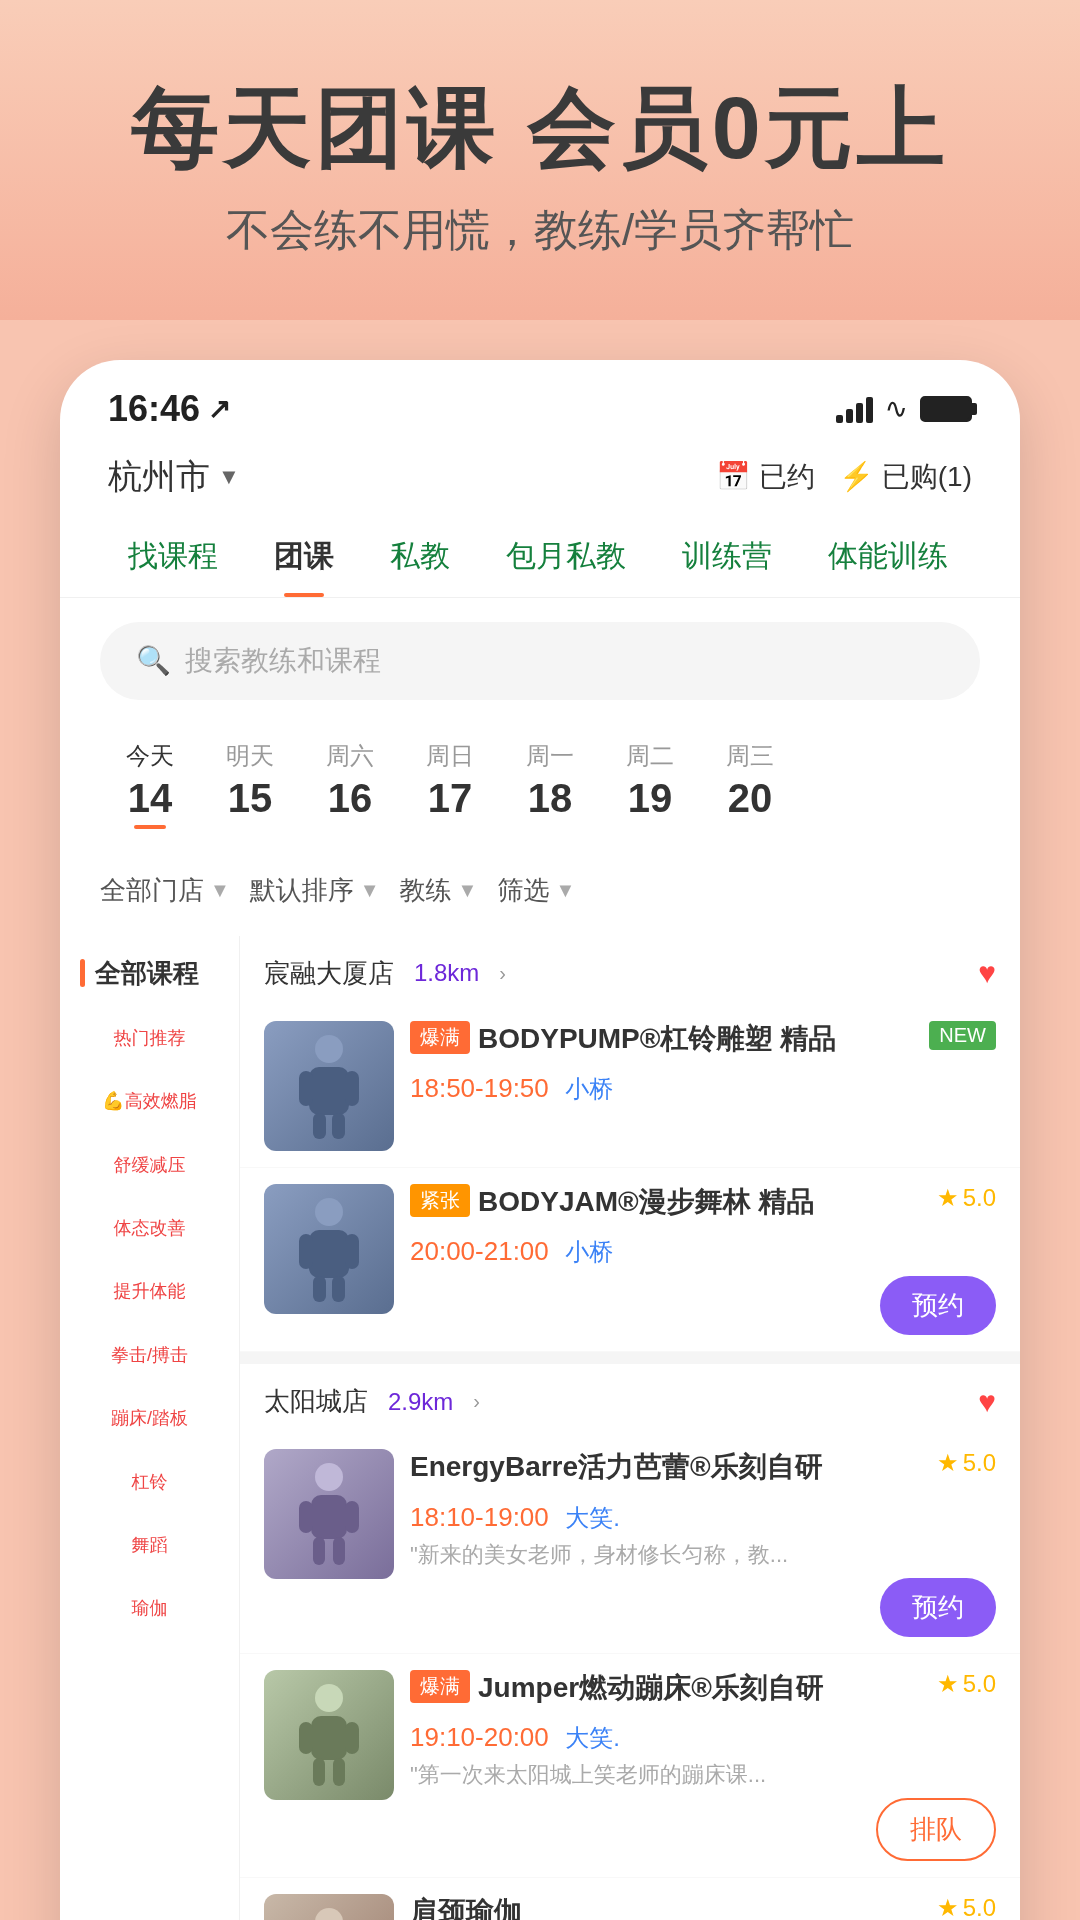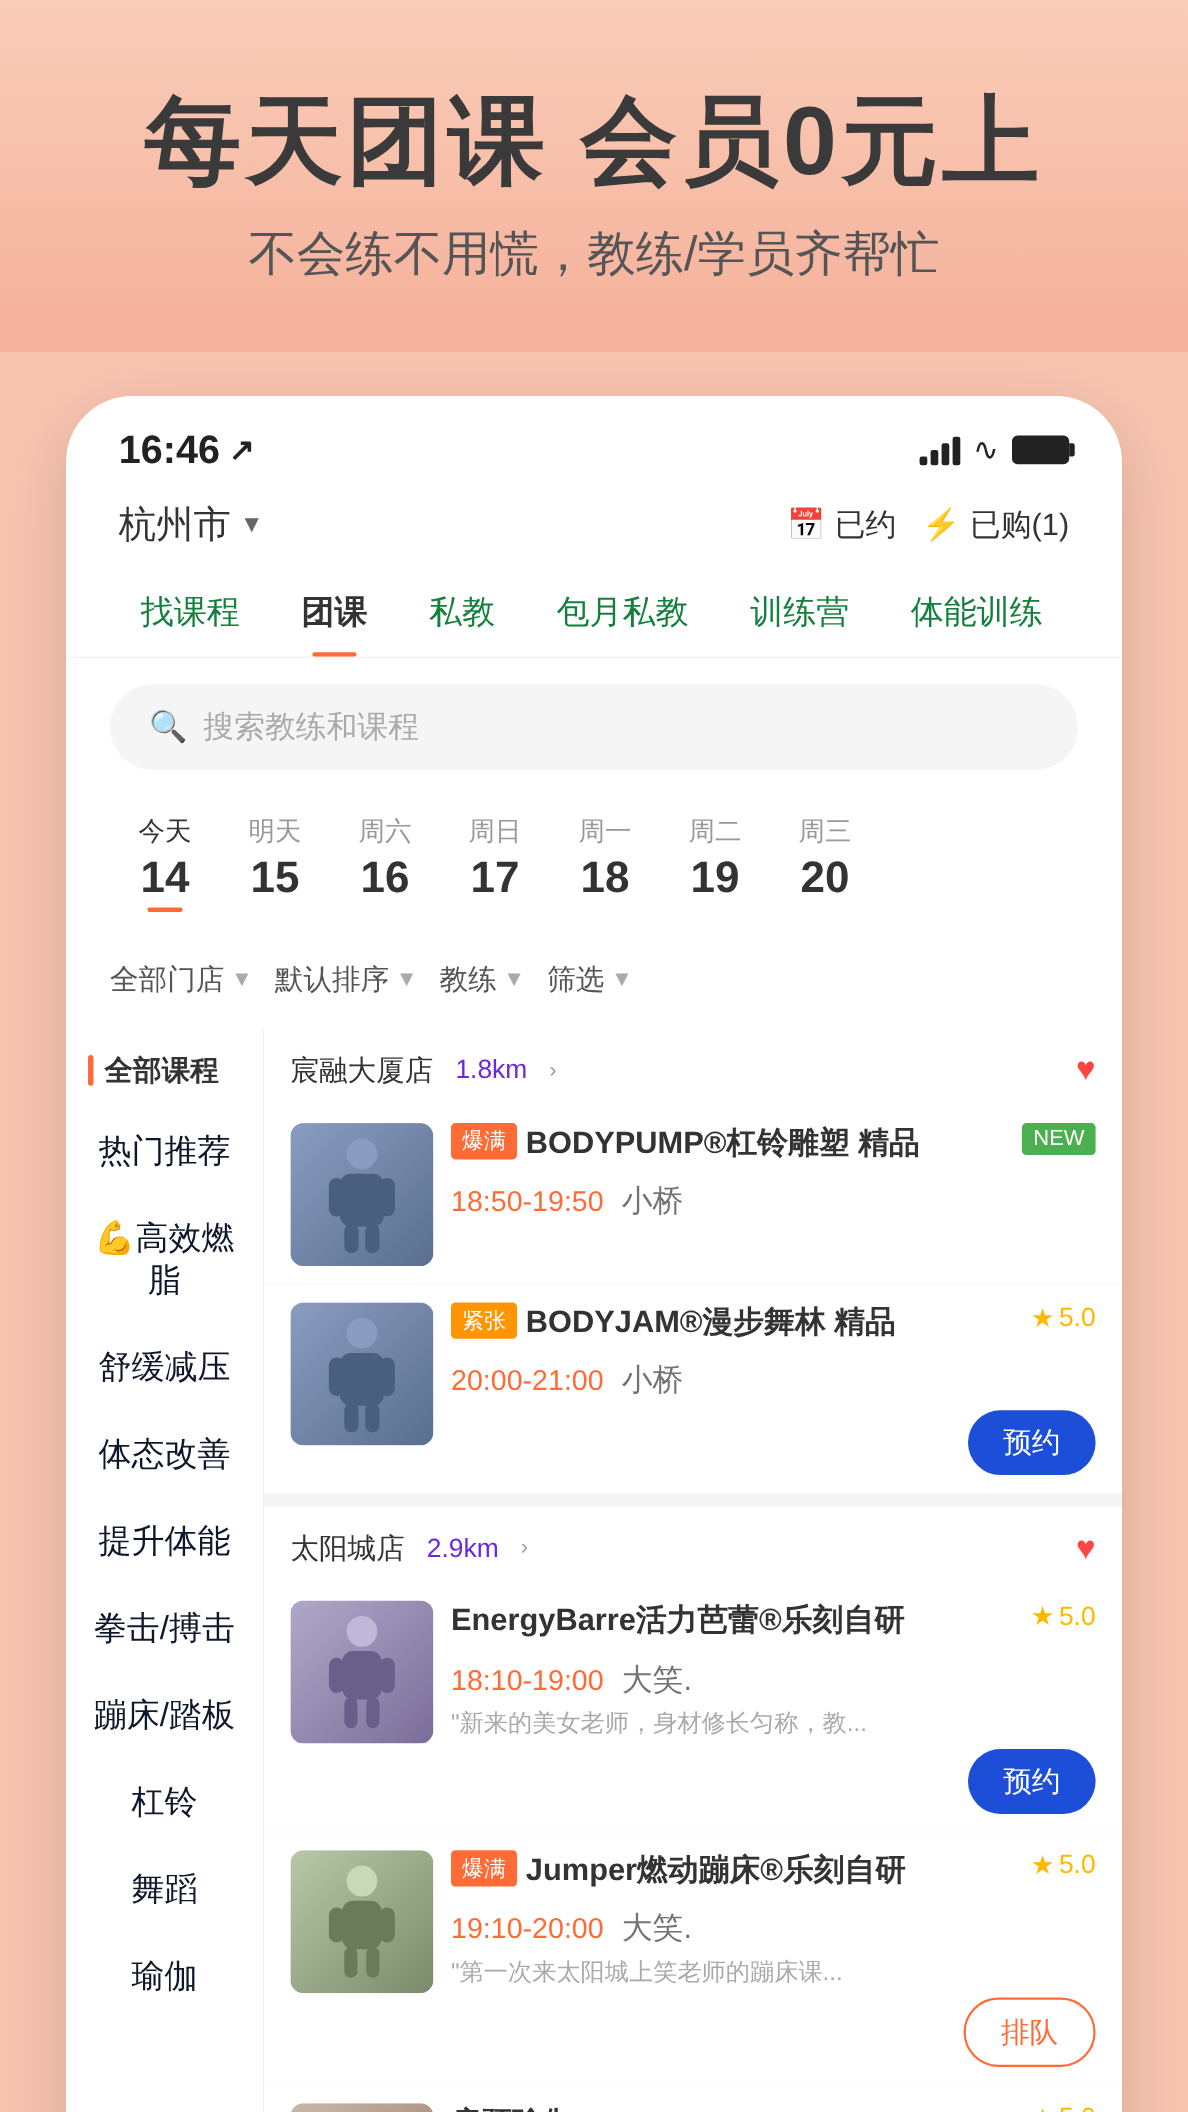--- a/index.html
+++ b/index.html
@@ -265,22 +265,22 @@
       color: #333;
     }
     .sidebar-accent {
       width: 5px;
       height: 28px;
       background: #ff6b35;
       border-radius: 3px;
     }
     .sidebar-item {
       padding: 20px 20px;
-      font-size: 30px;
-      color: #0f172a;
+      font-size: 18px;
+      color: #ef4444;
       cursor: pointer;
       text-align: center;
       line-height: 1.3;
     }
 
     
     .course-list {
       flex: 1;
       overflow: hidden;
     }
@@ -386,22 +386,22 @@
       font-weight: 600;
       color: #333;
       line-height: 1.3;
     }
     .course-time {
       font-size: 26px;
       color: #ff6b35;
       font-weight: 500;
     }
     .course-teacher {
-      font-size: 28px;
-      color: #737373;
+      font-size: 24px;
+      color: #3b82f6;
       margin-left: 12px;
     }
     .course-desc {
       font-size: 22px;
       color: #aaa;
       margin-top: 6px;
       overflow: hidden;
       text-overflow: ellipsis;
       white-space: nowrap;
     }
@@ -418,21 +418,21 @@
     }
     .star-icon {
       color: #FFB800;
       font-size: 24px;
     }
     .rating-num {
       font-size: 24px;
       color: #FFB800;
     }
     .btn-book {
-      background: #1d4ed8;
+      background: #8b5cf6;
       color: white;
       border: none;
       border-radius: 40px;
       padding: 12px 32px;
       font-size: 26px;
       cursor: pointer;
     }
     .btn-queue {
       background: white;
       color: #ff6b35;

